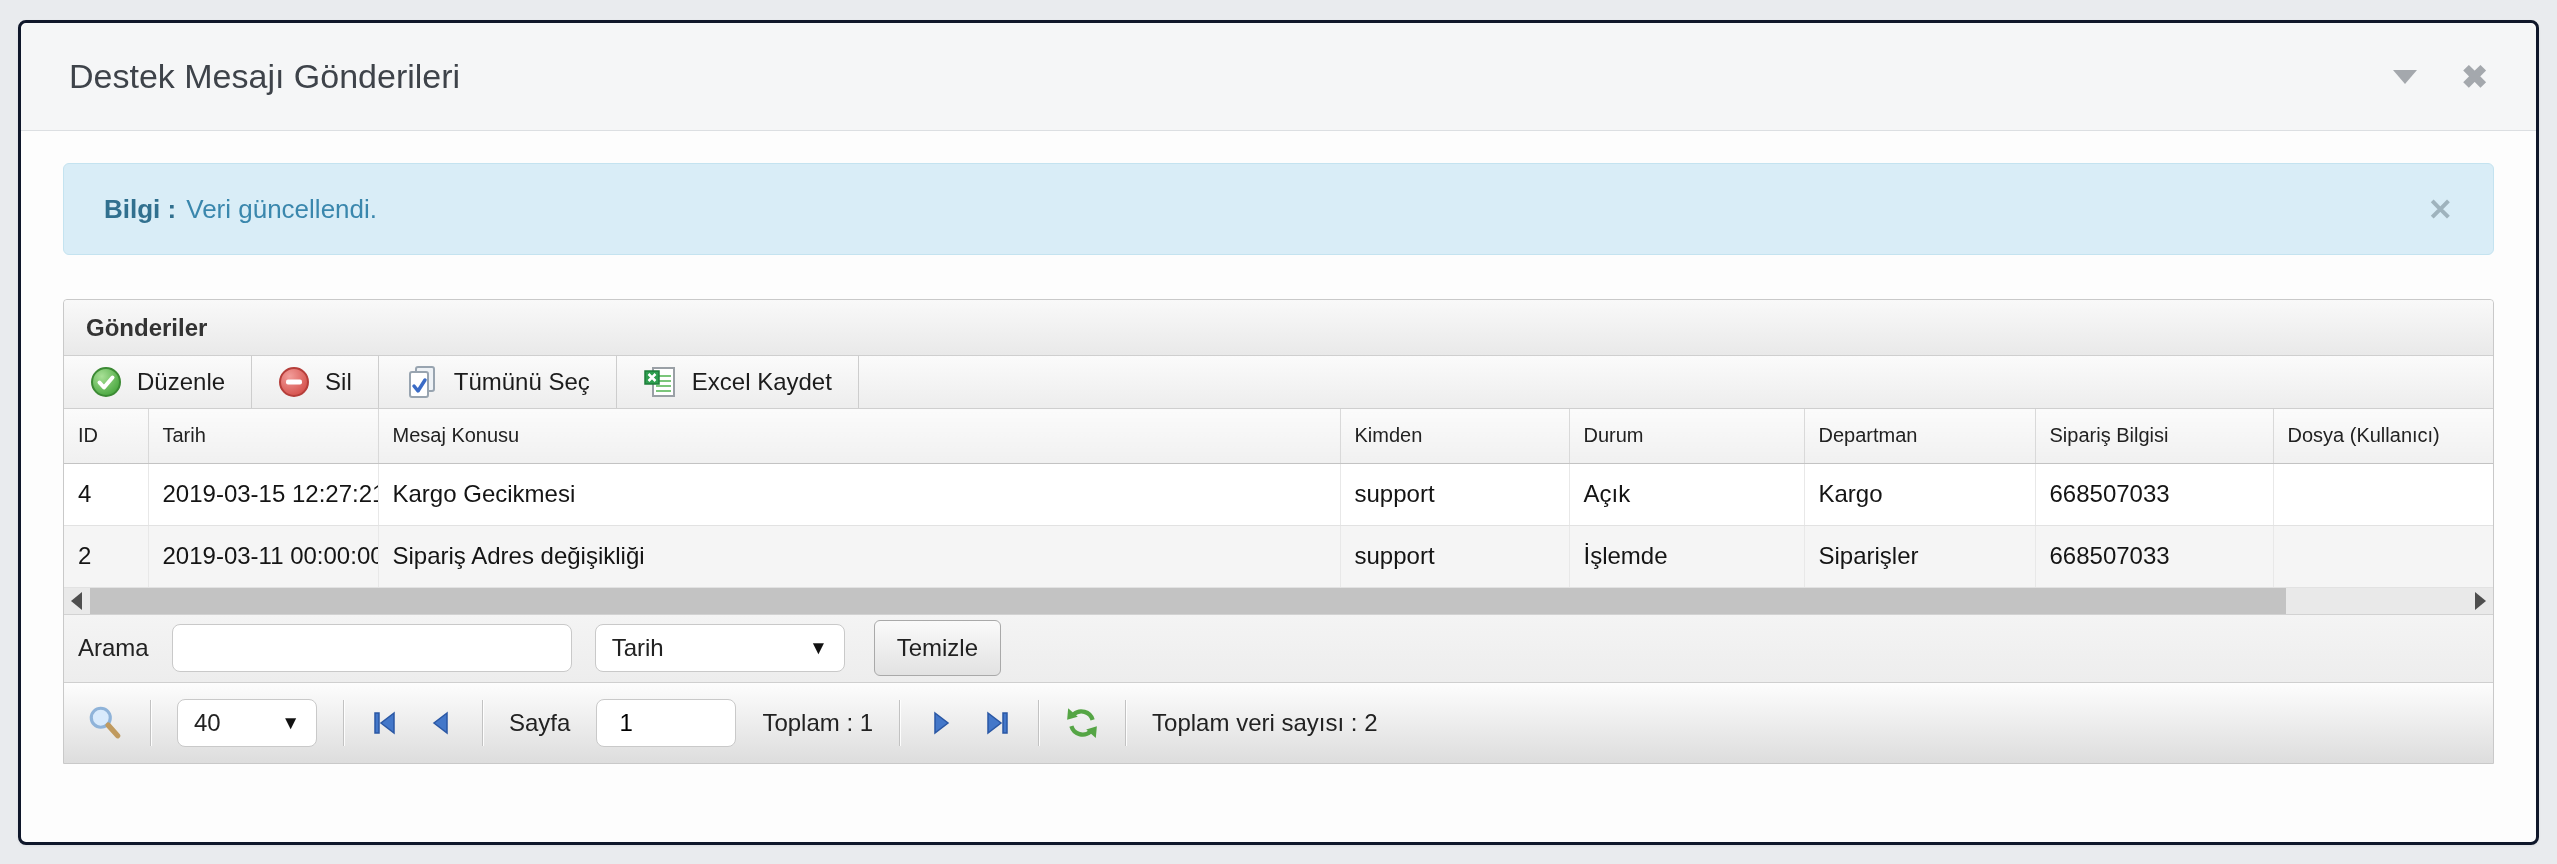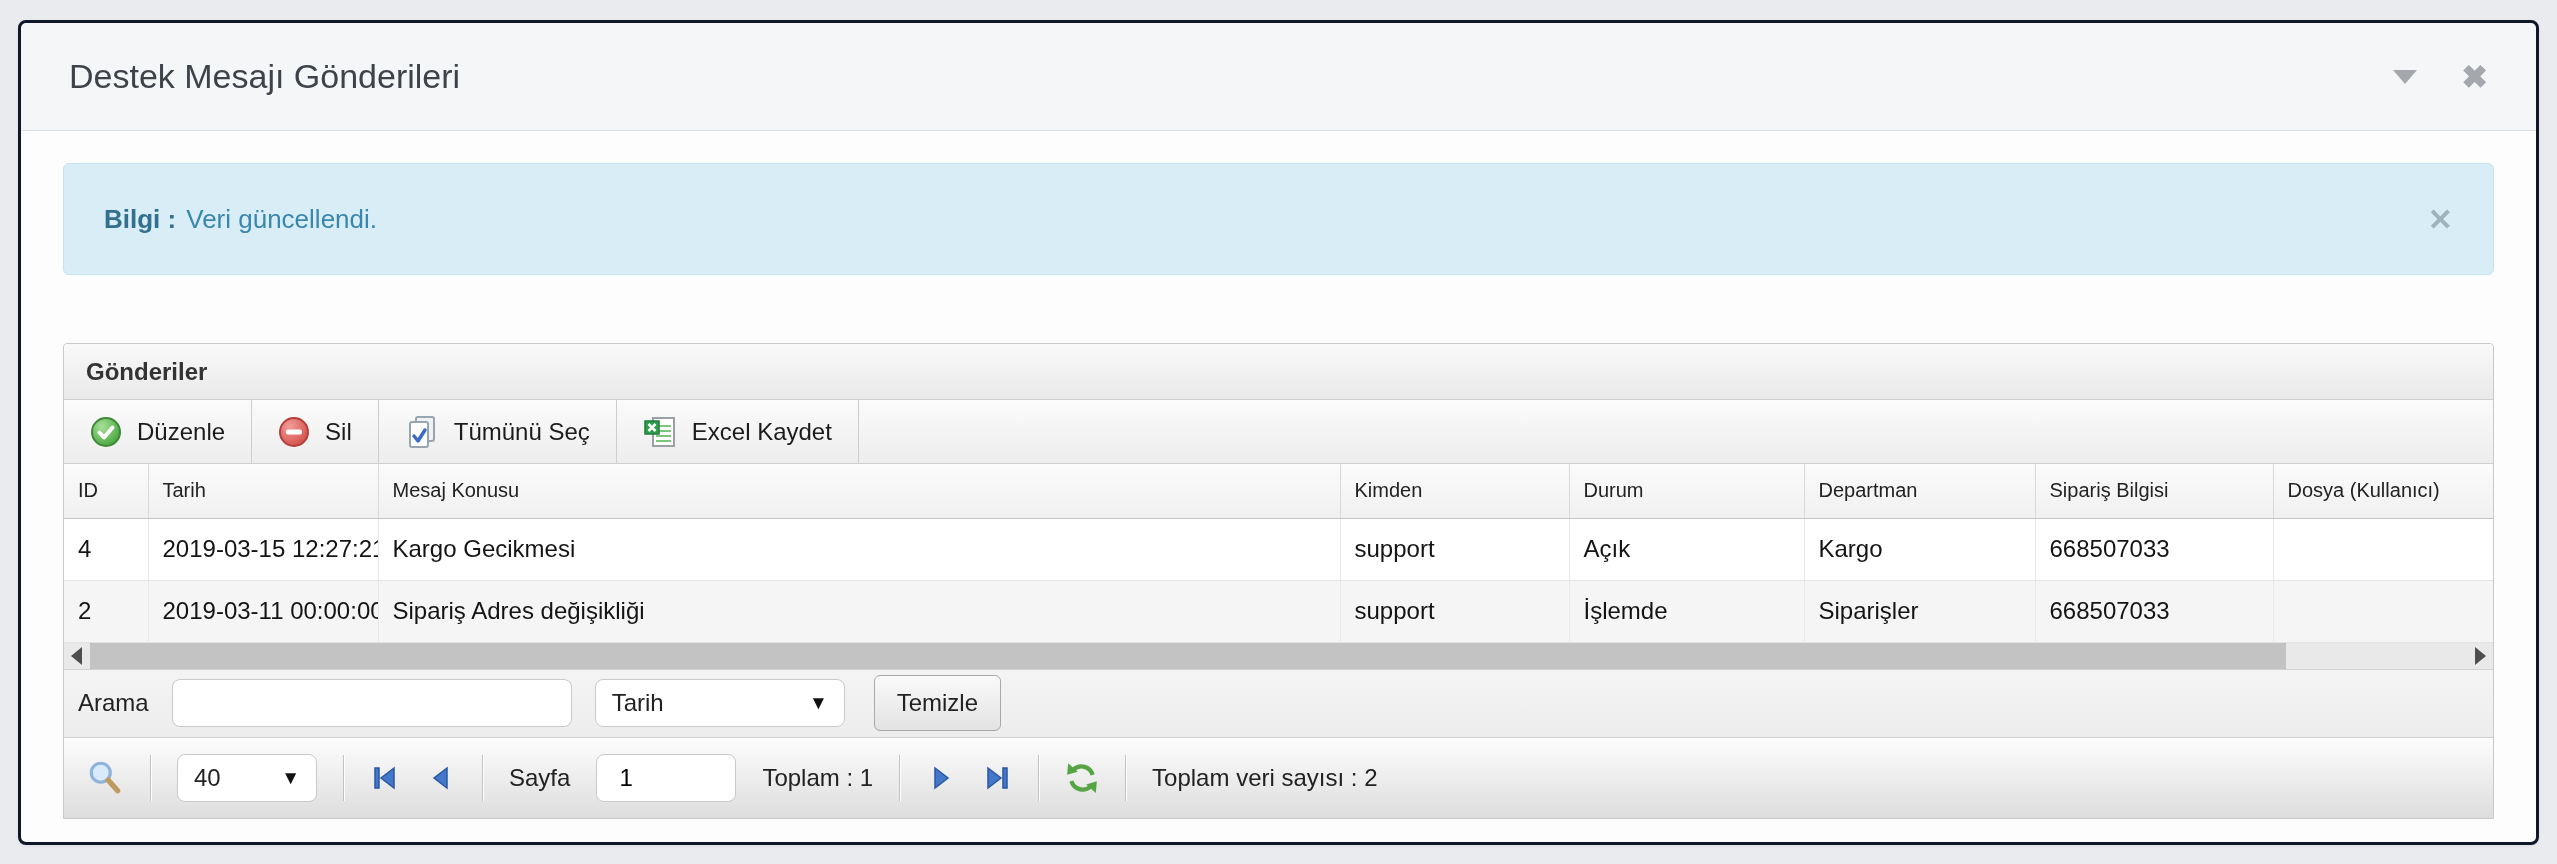--- a/index.html
+++ b/index.html
@@ -19,39 +19,39 @@
     border-radius:8px 8px 0 0; display:flex; align-items:center; padding:0 48px;
   }
   .card-title { font-size:34px; font-weight:400; color:#3e434a; }
   .win-tools { margin-left:auto; display:flex; align-items:center; gap:44px; }
   .tri-down { width:0; height:0; border-left:12px solid transparent;
     border-right:12px solid transparent; border-top:14px solid #a4a8ad; cursor:pointer; }
   .close-x { color:#a4a8ad; font-size:32px; font-weight:bold; line-height:1; cursor:pointer; }
   .card-body { padding:32px 42px 0 42px; }
   
   .alert {
-    position:relative; height:112px; background:#d9edf7; border:1px solid #c4e3f0;
+    position:relative; height:92px; background:#d9edf7; border:1px solid #c4e3f0;
     border-radius:6px; display:flex; align-items:center; padding:0 40px;
     font-size:26px; color:#3a87ad;
   }
   .alert-label { font-weight:bold; color:#31708f; margin-right:10px; }
   .alert-close {
     position:absolute; right:40px; top:50%; transform:translateY(-50%);
     color:#9fb3bd; font-size:30px; font-weight:bold; cursor:pointer;
   }
   
-  .grid { margin-top:68px; border:1px solid #c9c9c9; border-radius:4px 4px 0 0; background:#fff; }
+  .grid { margin-top:44px; border:1px solid #c9c9c9; border-radius:4px 4px 0 0; background:#fff; }
   .grid-caption {
     height:56px; display:flex; align-items:center; padding:0 22px;
     font-size:24px; font-weight:bold; color:#333;
     background:linear-gradient(#f9f9f9,#e9e9e9); border-bottom:1px solid #cfcfcf;
     border-radius:4px 4px 0 0;
   }
   .grid-toolbar {
-    height:64px; display:flex; align-items:stretch;
+    height:53px; display:flex; align-items:stretch;
     background:linear-gradient(#fbfbfb,#ededed); border-bottom:1px solid #cfcfcf;
   }
   .tbtn {
     display:flex; align-items:center; gap:15px; padding:0 26px;
     font-size:24px; color:#1c1c1c; border-right:1px solid #cdcdcd; cursor:pointer;
   }
   .tbtn svg { display:block; }
   
   table { width:100%; border-collapse:collapse; table-layout:fixed; }
   thead th {

